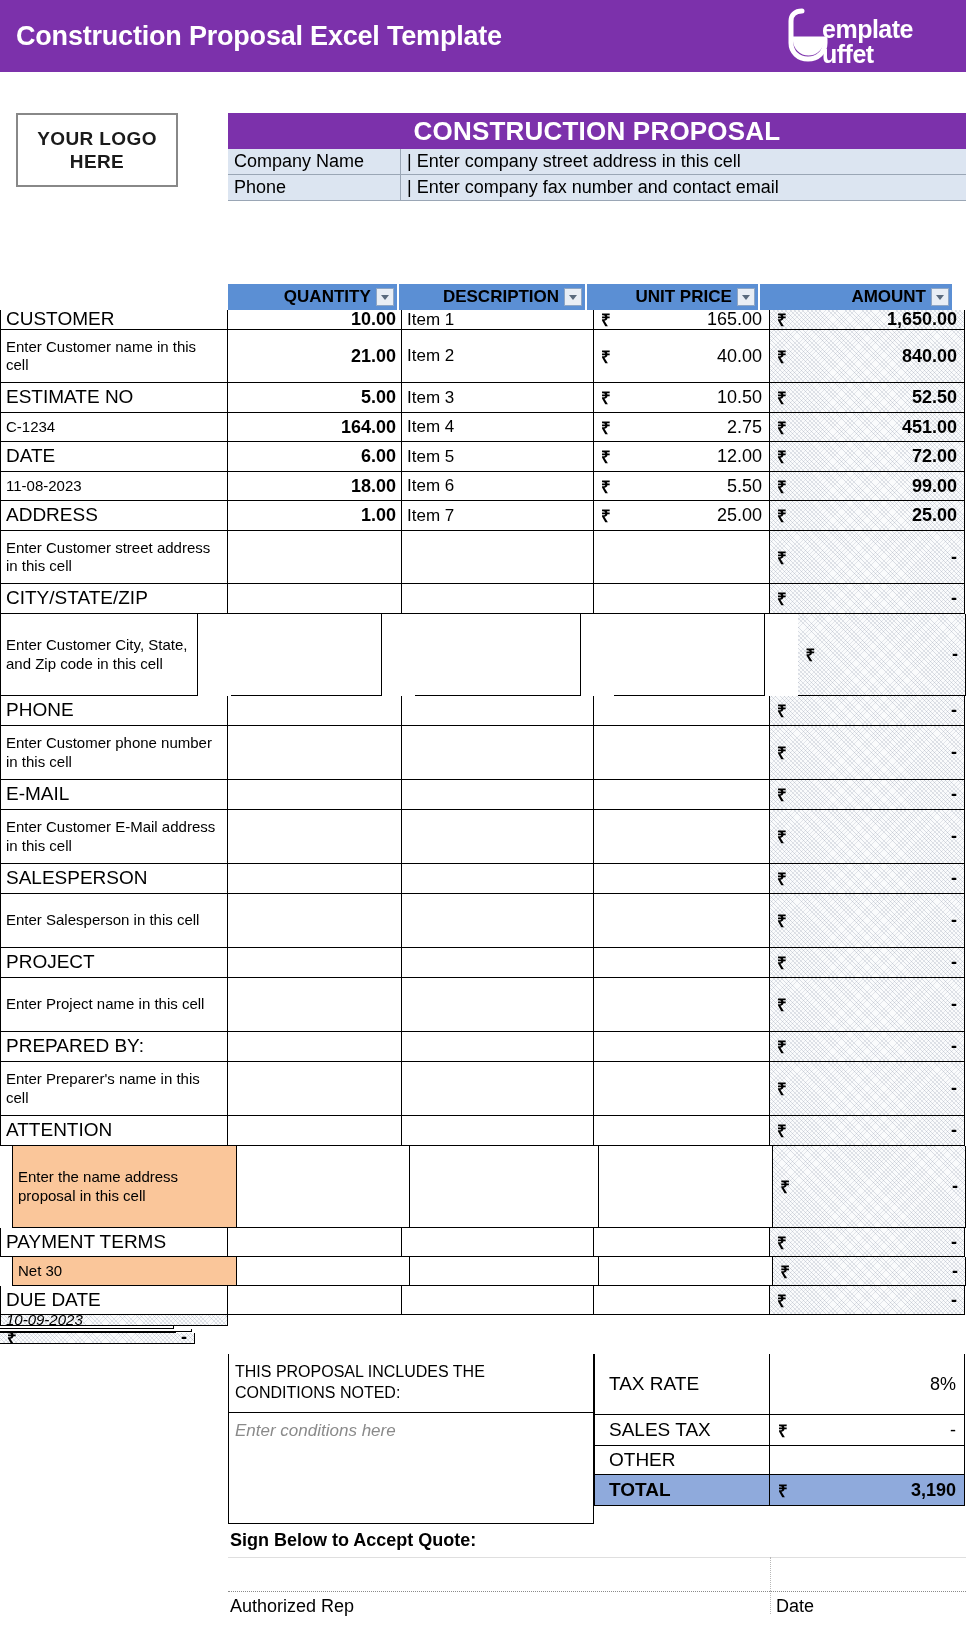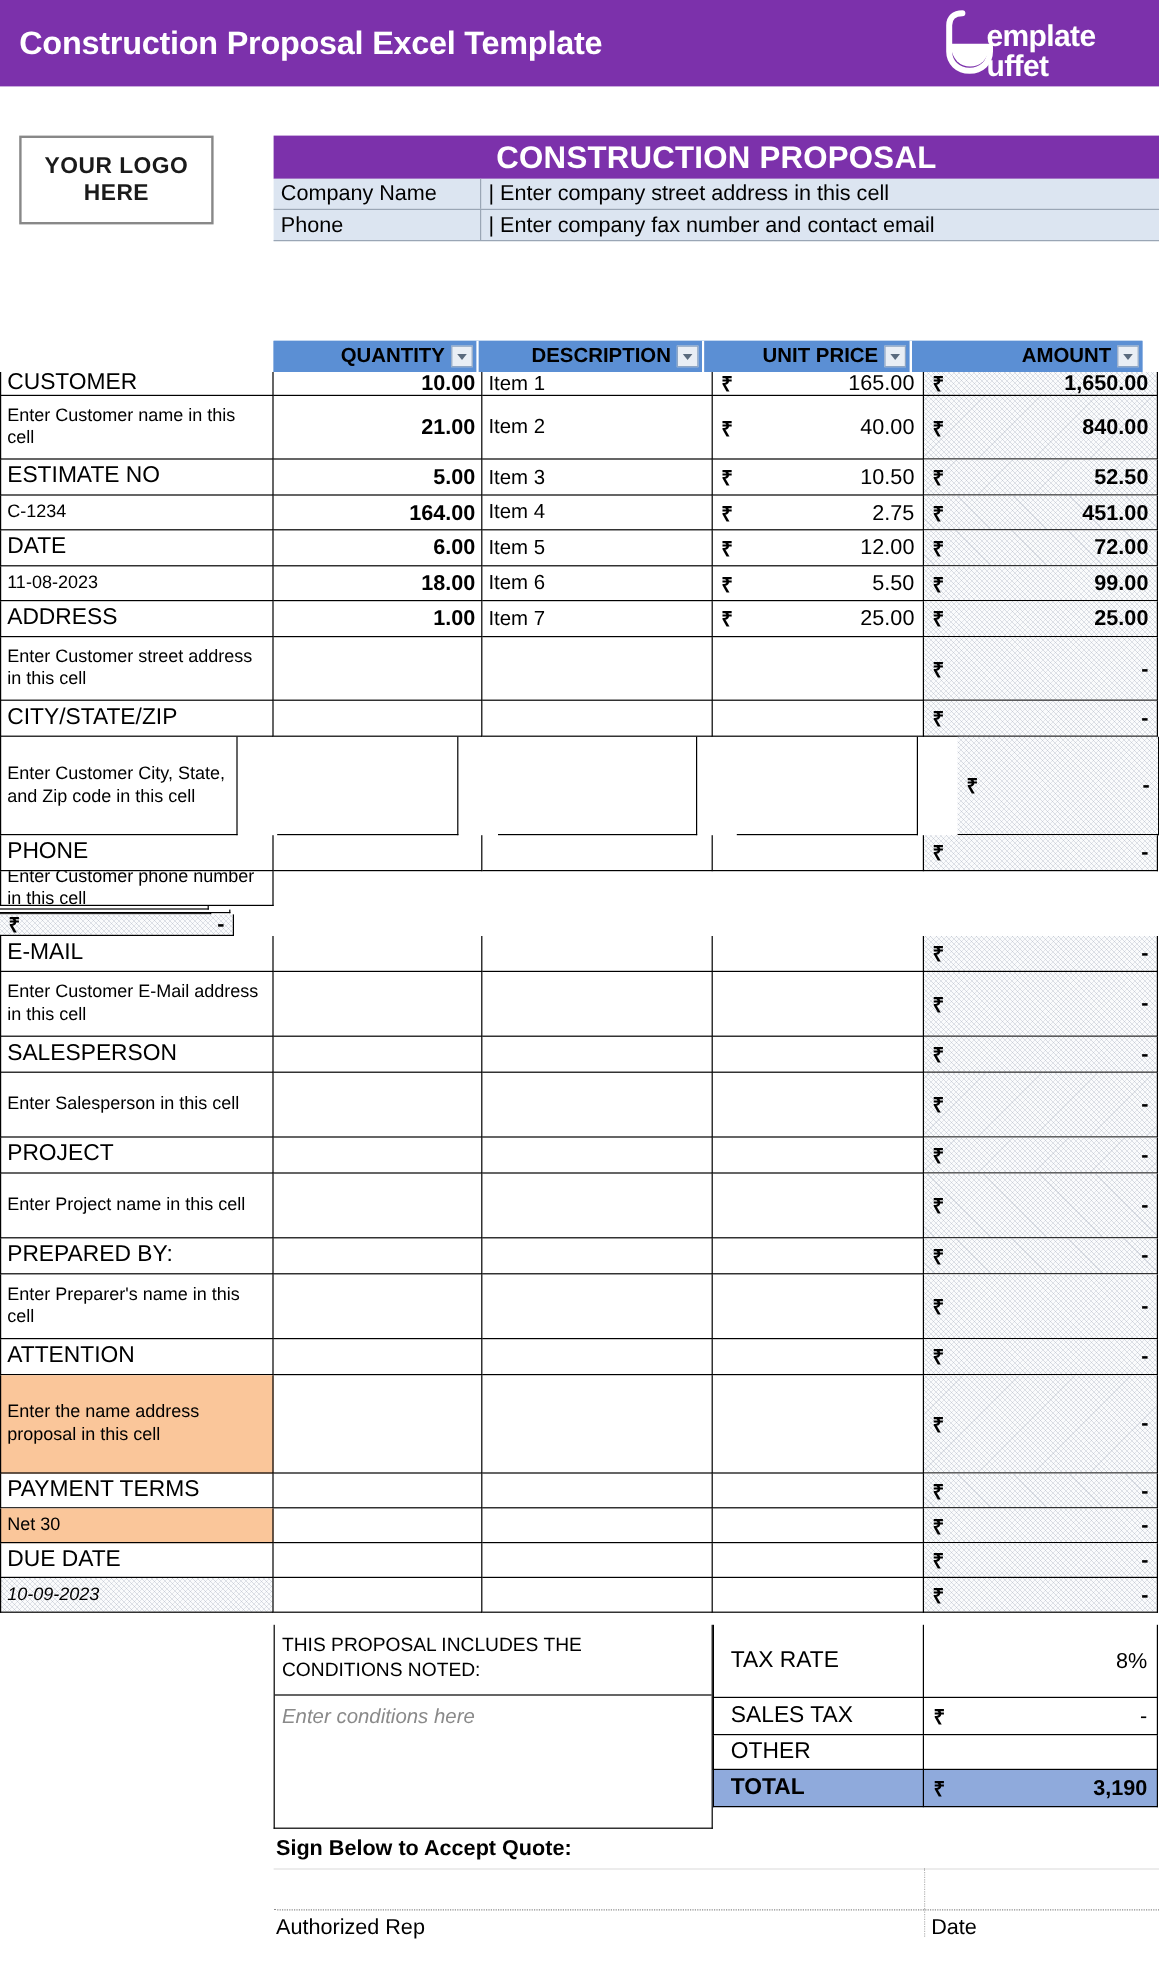--- a/index.html
+++ b/index.html
@@ -193,21 +193,21 @@
     display: flex;
     align-items: center;
     justify-content: space-between;
     padding: 0 7px 0 7px;
     height: 100%;
   }
   .rupee-sym { font-size: 17px; font-weight: bold; }
   .amt-bold  { font-size: 18px; font-weight: bold; }
   .unit-val  { font-size: 18px; }
 
-  .orange { background: #FAC69A; }
+  .orange { background: #FAC69A; margin-left: 12px; }
 
   
   .totals { position: absolute; left: 0; width: 966px; }
   .trow { display: flex; width: 966px; }
   .t-spacer { width: 228px; }
   .t-cond   { width: 366px; }
   .t-label  { width: 176px; }
   .t-val    { width: 195px; }
 
   .tl {
@@ -485,21 +485,21 @@
           <div class="gc c-qty cellpad right bold" style="font-size: 18px;"></div>
           <div class="gc c-desc cellpad" style="font-size: 17px;"></div>
           <div class="gc c-unit"></div>
           <div class="gc c-amt hatch">
             <span class="rupee-cell">
               <span class="rupee-sym">₹</span>
               <span class="amt-bold">-</span>
             </span>
           </div>
         </div>
-        <div class="grow" style="height: 54px; flex-direction: column;">
+        <div class="grow" style="height: 54px;">
           <div class="gc c-info cellpad small">Enter Customer phone number in this cell</div>
           <div class="gc c-qty cellpad right bold" style="font-size: 18px;"></div>
           <div class="gc c-desc cellpad" style="font-size: 17px;"></div>
           <div class="gc c-unit"></div>
           <div class="gc c-amt hatch">
             <span class="rupee-cell">
               <span class="rupee-sym">₹</span>
               <span class="amt-bold">-</span>
             </span>
           </div>
@@ -653,21 +653,21 @@
           <div class="gc c-qty cellpad right bold" style="font-size: 18px;"></div>
           <div class="gc c-desc cellpad" style="font-size: 17px;"></div>
           <div class="gc c-unit"></div>
           <div class="gc c-amt hatch">
             <span class="rupee-cell">
               <span class="rupee-sym">₹</span>
               <span class="amt-bold">-</span>
             </span>
           </div>
         </div>
-        <div class="grow" style="height: 29px;">
+        <div class="grow" style="height: 29px; flex-direction: column;">
           <div class="gc c-info cellpad small ital hatch">10-09-2023</div>
           <div class="gc c-qty cellpad right bold" style="font-size: 18px;"></div>
           <div class="gc c-desc cellpad" style="font-size: 17px;"></div>
           <div class="gc c-unit"></div>
           <div class="gc c-amt hatch">
             <span class="rupee-cell">
               <span class="rupee-sym">₹</span>
               <span class="amt-bold">-</span>
             </span>
           </div>

